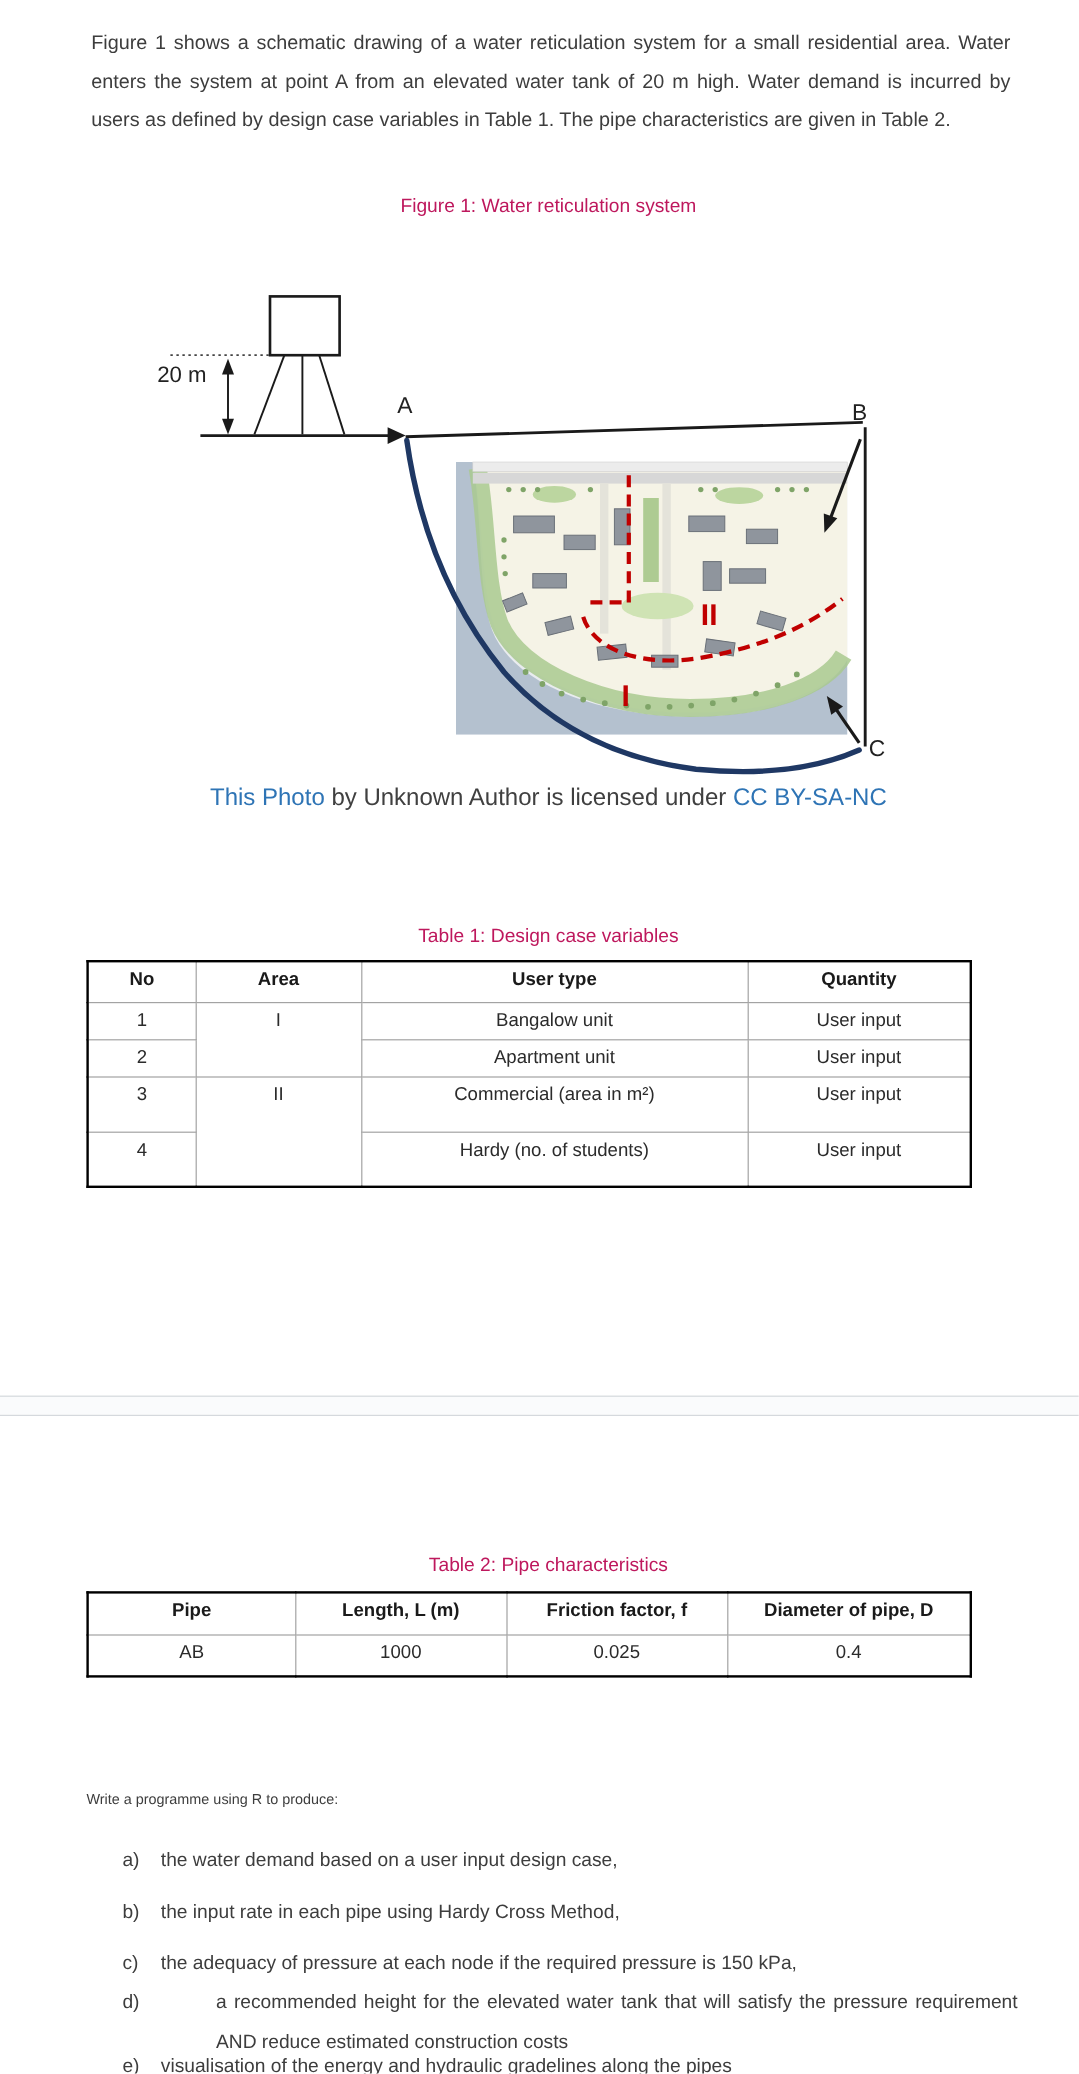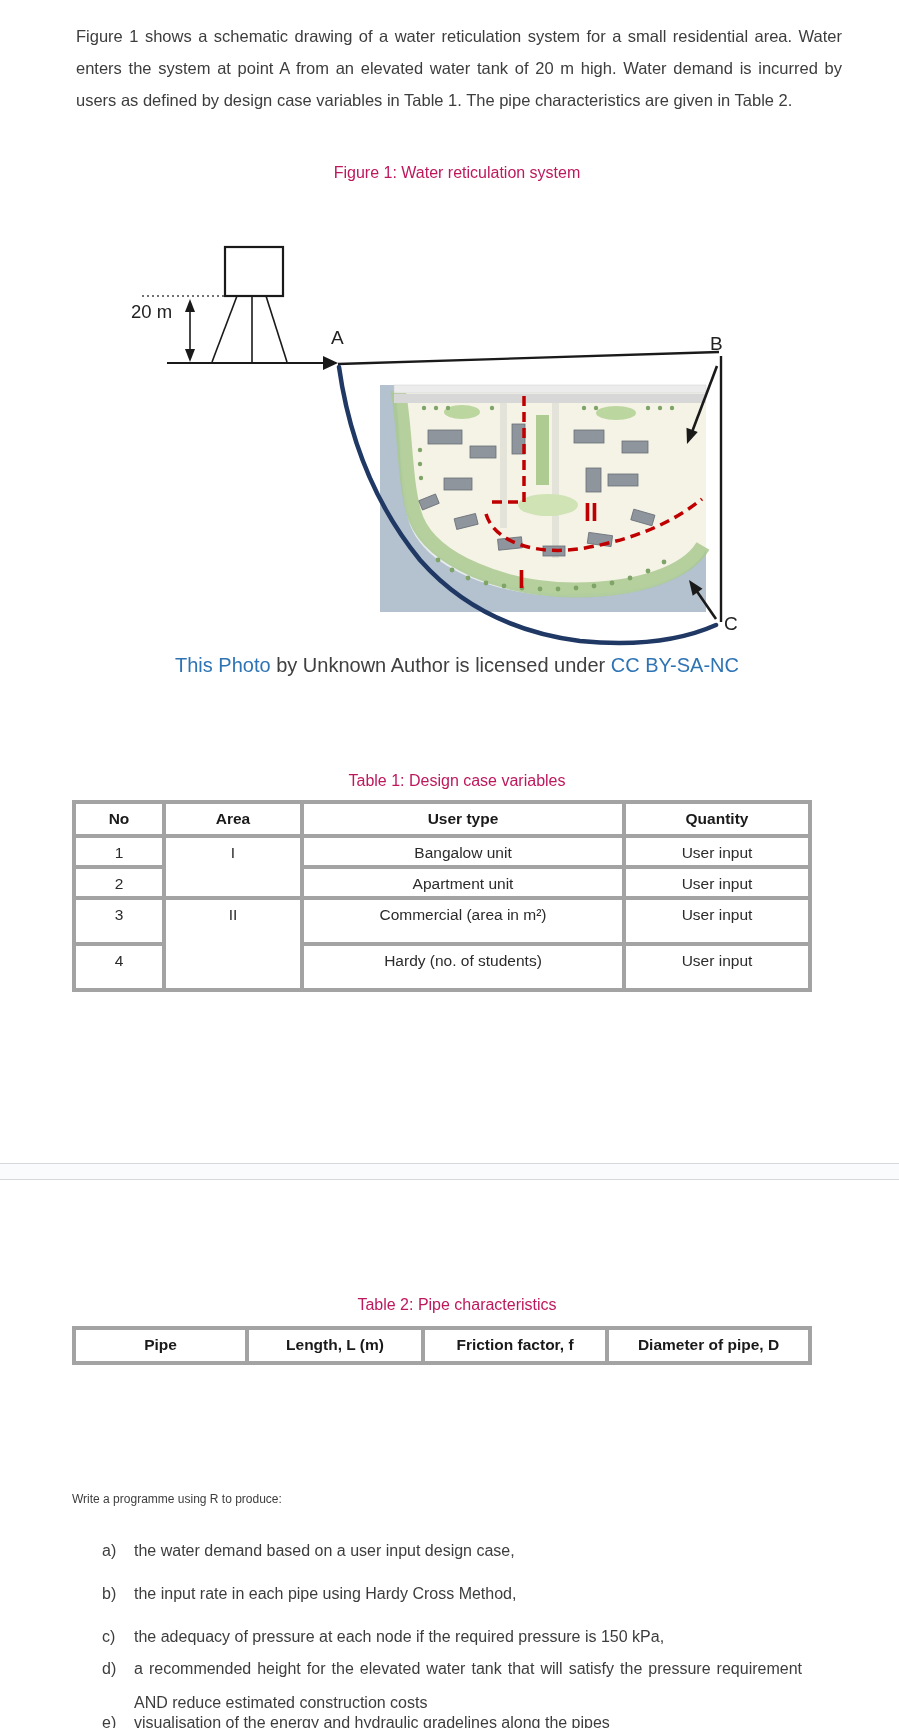--- a/index.html
+++ b/index.html
@@ -10,34 +10,34 @@
          text-align:justify;margin:0;}
   .center-title{left:72px;width:770px;text-align:center;font-size:16px;color:#be185d;}
   .fig-title{top:164px;}
   .figure-svg{left:80px;top:180px;}
   .caption{top:637px;left:72px;width:770px;text-align:center;font-size:20px;color:#404040;margin-top:17px;}
   .caption a{text-decoration:none;cursor:pointer;}
   .t1-title{top:772px;}
   .t2-title{top:1296px;}
   table.doc{border-collapse:collapse;table-layout:fixed;position:absolute;left:72px;
             font-size:15.5px;color:#2b2b2b;}
-  table.doc td,table.doc th{border:4px solid #a3a3a3;text-align:center;vertical-align:top;
+  table.doc td,table.doc th{border:1px solid #a3a3a3;text-align:center;vertical-align:top;
             padding:6px 4px 2px 4px;overflow:hidden;}
   table.doc{border:2px solid #000;}
   table.doc th{font-weight:bold;color:#1a1a1a;}
   #table1{top:800px;width:736px;}
   #table2{top:1326px;width:736px;}
   .rh-hdr{height:34px;} .rh-s{height:31px;} .rh-l{height:46px;} .rh2{height:35px;}
   .page-break{top:1163px;left:0;width:899px;height:15px;background:#fafbfc;
               border-top:1px solid #d5d9dd;border-bottom:1px solid #d5d9dd;}
   .tasks-intro{top:1492px;left:72px;font-size:12px;margin:0;}
   .task{position:absolute;left:102px;display:flex;font-size:16px;line-height:34px;}
   .task .m{width:32px;flex:0 0 32px;}
   .task .t{width:668px;}
-  .task.justify .t{text-align:justify;}
+  .task.justify .t{text-align:justify;margin-left:46px;}
   text{font-family:"Liberation Sans","DejaVu Sans",sans-serif;}
 </style>
 </head>
 <body>
 
 <p class="intro abs">Figure 1 shows a schematic drawing of a water reticulation system for a small residential area. Water enters the system at point A from an elevated water tank of 20 m high. Water demand is incurred by users as defined by design case variables in Table 1. The pipe characteristics are given in Table 2.</p>
 
 <div class="abs center-title fig-title">Figure 1: Water reticulation system</div>
 
 <svg class="abs figure-svg" width="680" height="475" viewBox="80 180 680 475" xmlns="http://www.w3.org/2000/svg">
@@ -201,20 +201,26 @@
       <col style="width:184px">
       <col style="width:203px">
     </colgroup>
   <tbody>
       <tr class="rh2">
     <th>Pipe</th>
     <th>Length, L (m)</th>
     <th>Friction factor, f</th>
     <th>Diameter of pipe, D</th>
   </tr>
+  <tr class="rh2">
+    <td>AB</td>
+    <td>1000</td>
+    <td>0.025</td>
+    <td>0.4</td>
+  </tr>
 </tbody>
   </table>
 
 <p class="abs tasks-intro">Write a programme using R to produce:</p>
 
 <div class="task" style="top:1534px">
   <span class="m">a)</span>
   <div class="t">the water demand based on a user input design case,</div>
 </div>
 <div class="task" style="top:1577px">

